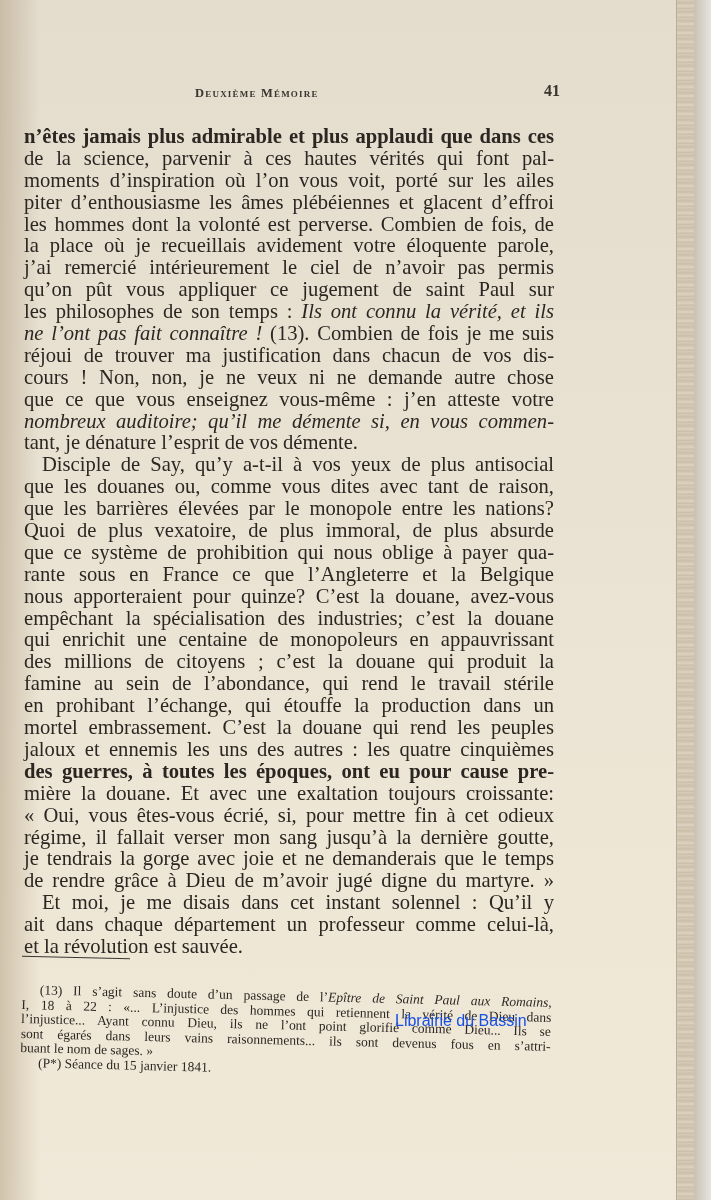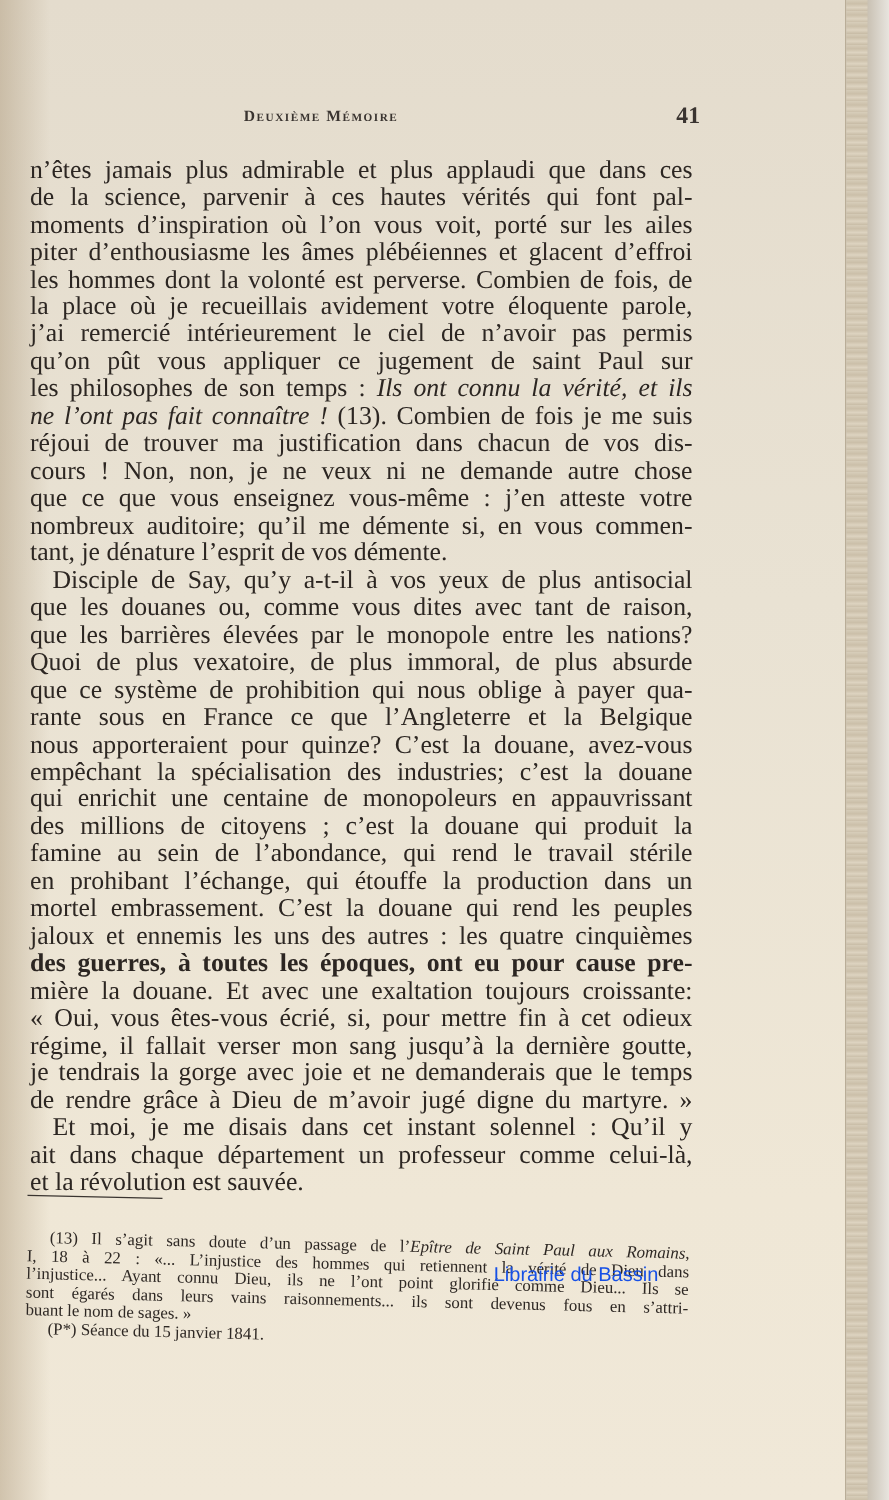--- a/index.html
+++ b/index.html
@@ -26,21 +26,21 @@
     background: linear-gradient(90deg, #c9c1b3, #e7e4de);
   }
   .header {
     position: absolute; left: 195px; top: 82px; width: 365px; height: 24px;
     color: #3a3430;
   }
   .running-head {
     position: absolute; left: 0; top: 4px; font-size: 12.5px; letter-spacing: 1.2px;
     font-variant: small-caps; font-weight: bold;
   }
-  .folio { position: absolute; right: 0; top: 0; font-size: 19px; font-weight: bold; }
+  .folio { position: absolute; right: 0; top: 0; font-size: 16px; font-weight: bold; }
   .body-text {
     position: absolute; left: 24px; top: 126px; width: 530px;
     color: #2c2622; font-size: 20.6px; line-height: 21.9px;
   }
   .line { white-space: nowrap; text-align: justify; text-align-last: justify; height: 21.9px; overflow: visible; }
   .line.last { text-align-last: left; }
   .line.indent { padding-left: 18px; }
   .ital { font-style: italic; }
   .rule {
     position: absolute; left: 22px; top: 957px; width: 108px; height: 0;
@@ -61,34 +61,34 @@
 </head>
 <body>
 
 <div class="page">
   <div class="header">
     <span class="running-head">Deuxième Mémoire</span>
     <span class="folio">41</span>
   </div>
 
   <div class="body-text">
-    <div class="line" style="white-space: nowrap;">n’êtes jamais plus admirable et plus applaudi que dans ces</div>
+    <div class="line" style="white-space: nowrap; font-weight: bold;">n’êtes jamais plus admirable et plus applaudi que dans ces</div>
     <div class="line" style="white-space: nowrap;">de la science, parvenir à ces hautes vérités qui font pal-</div>
     <div class="line" style="white-space: nowrap;">moments d’inspiration où l’on vous voit, porté sur les ailes</div>
     <div class="line" style="white-space: nowrap;">piter d’enthousiasme les âmes plébéiennes et glacent d’effroi</div>
     <div class="line" style="white-space: nowrap;">les hommes dont la volonté est perverse. Combien de fois, de</div>
     <div class="line" style="white-space: nowrap;">la place où je recueillais avidement votre éloquente parole,</div>
     <div class="line" style="white-space: nowrap;">j’ai remercié intérieurement le ciel de n’avoir pas permis</div>
     <div class="line" style="white-space: nowrap;">qu’on pût vous appliquer ce jugement de saint Paul sur</div>
     <div class="line" style="white-space: nowrap;"><span>les philosophes de son temps : </span><span class="ital">Ils ont connu la vérité, et ils</span></div>
     <div class="line" style="white-space: nowrap;"><span class="ital">ne l’ont pas fait connaître !</span><span> (13). Combien de fois je me suis</span></div>
     <div class="line" style="white-space: nowrap;">réjoui de trouver ma justification dans chacun de vos dis-</div>
     <div class="line" style="white-space: nowrap;">cours ! Non, non, je ne veux ni ne demande autre chose</div>
     <div class="line" style="white-space: nowrap;">que ce que vous enseignez vous-même : j’en atteste votre</div>
-    <div class="line" style="white-space: nowrap;">nombreux auditoire; qu’il me démente si, en vous commen-</div>
+    <div class="line" style="white-space: nowrap; font-style: italic;">nombreux auditoire; qu’il me démente si, en vous commen-</div>
     <div class="line last">tant, je dénature l’esprit de vos démente.</div>
 
     <div class="line indent" style="white-space: nowrap;">Disciple de Say, qu’y a-t-il à vos yeux de plus antisocial</div>
     <div class="line" style="white-space: nowrap;">que les douanes ou, comme vous dites avec tant de raison,</div>
     <div class="line" style="white-space: nowrap;">que les barrières élevées par le monopole entre les nations?</div>
     <div class="line" style="white-space: nowrap;">Quoi de plus vexatoire, de plus immoral, de plus absurde</div>
     <div class="line" style="white-space: nowrap;">que ce système de prohibition qui nous oblige à payer qua-</div>
     <div class="line" style="white-space: nowrap;">rante sous en France ce que l’Angleterre et la Belgique</div>
     <div class="line" style="white-space: nowrap;">nous apporteraient pour quinze? C’est la douane, avez-vous</div>
     <div class="line" style="white-space: nowrap;">empêchant la spécialisation des industries; c’est la douane</div>

